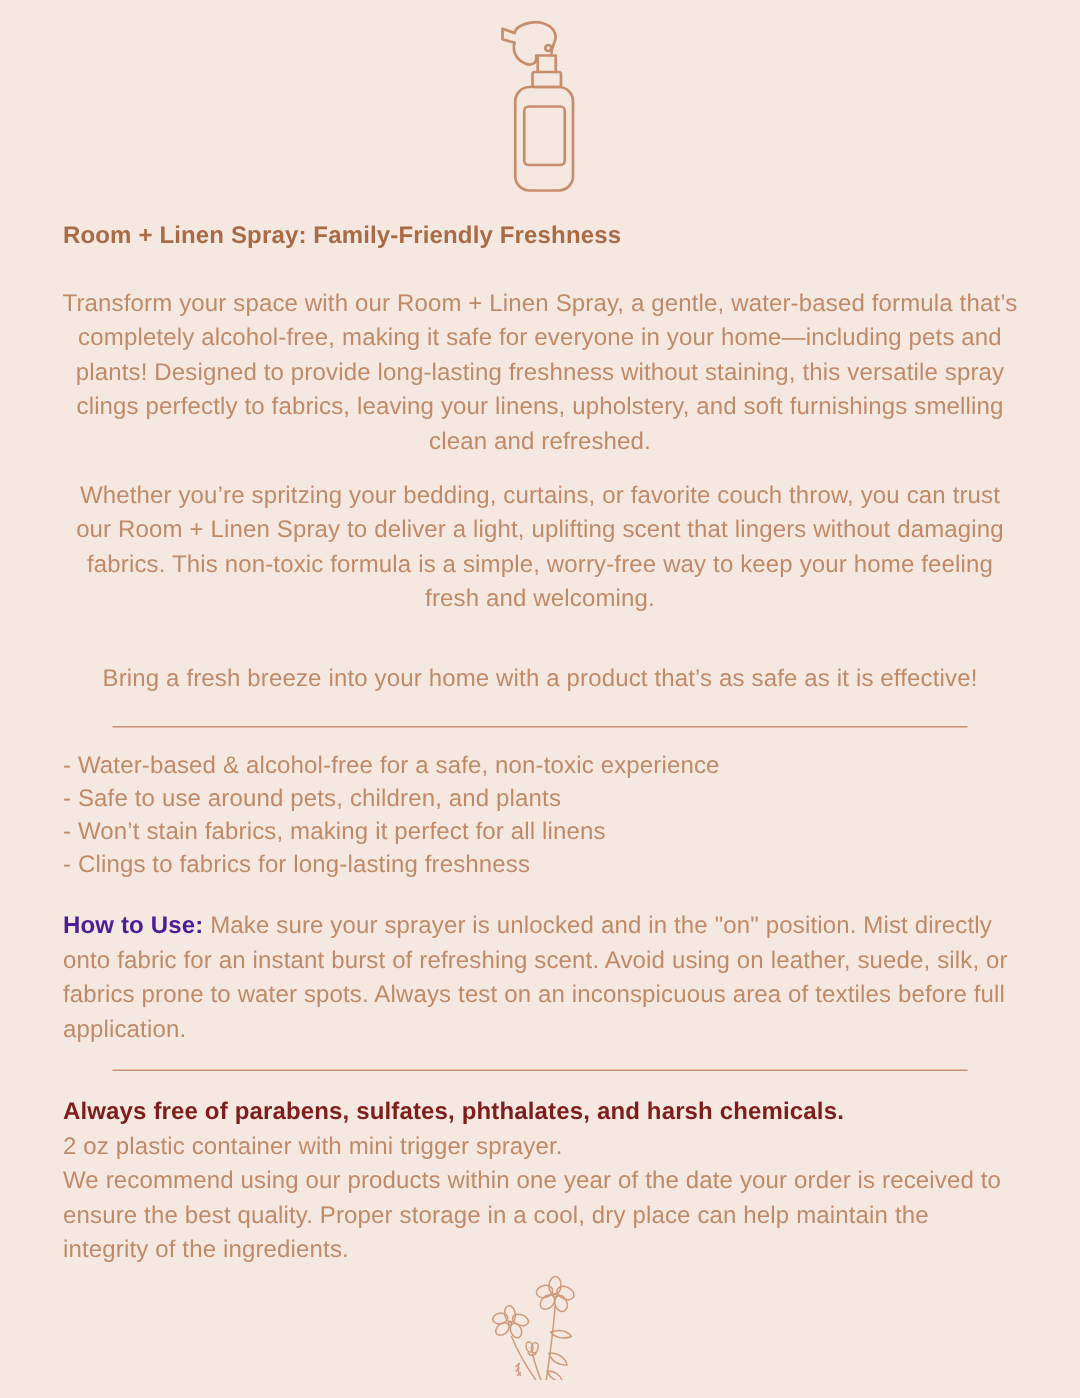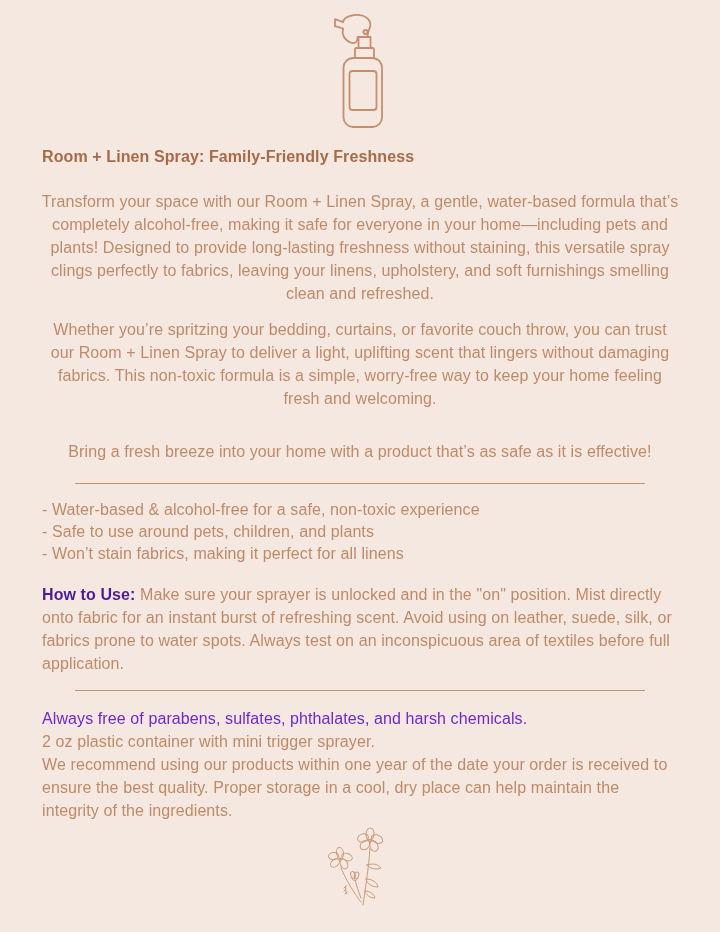--- a/index.html
+++ b/index.html
@@ -40,21 +40,21 @@
     margin: 18px 42px 0;
     font-weight: 700;
     color: #a96a46;
     font-size: 16px;
   }
   .features { margin: 15px 42px 0; }
   .features p { line-height: 22px; }
   .howto { margin: 18px 42px 0; text-align: left; }
   .howto .bold-inline { font-weight: 700; color: #4c1d95; }
   .footer { margin: 16px 42px 0; text-align: left; }
-  .footer .bold-line { font-weight: 400; color: #6d28d9; }
+  .footer .bold-line { font-weight: 700; color: #7f1d1d; }
   .flowers-wrap { text-align: center; margin-top: 5px; }
   svg { display: inline-block; }
 </style>
 </head>
 <body>
 
 <div class="page">
 
   <div class="bottle-wrap">
     <svg width="58" height="116" viewBox="0 0 58 116" fill="none">
@@ -84,20 +84,21 @@
   <p class="para p1">Transform your space with our Room + Linen Spray, a gentle, water-based formula that’s completely alcohol-free, making it safe for everyone in your home—including pets and plants! Designed to provide long-lasting freshness without staining, this versatile spray clings perfectly to fabrics, leaving your linens, upholstery, and soft furnishings smelling clean and refreshed.</p>
   <p class="para p2">Whether you’re spritzing your bedding, curtains, or favorite couch throw, you can trust our Room + Linen Spray to deliver a light, uplifting scent that lingers without damaging fabrics. This non-toxic formula is a simple, worry-free way to keep your home feeling fresh and welcoming.</p>
   <p class="para p3">Bring a fresh breeze into your home with a product that’s as safe as it is effective!</p>
 
   <hr class="divider">
 
   <div class="features">
     <p>- Water-based &amp; alcohol-free for a safe, non-toxic experience</p>
     <p>- Safe to use around pets, children, and plants</p>
     <p>- Won’t stain fabrics, making it perfect for all linens</p>
+    <p>- Clings to fabrics for long-lasting freshness</p>
   </div>
 
   <p class="howto"><span class="bold-inline">How to Use:</span><span> Make sure your sprayer is unlocked and in the "on" position. Mist directly onto fabric for an instant burst of refreshing scent. Avoid using on leather, suede, silk, or fabrics prone to water spots. Always test on an inconspicuous area of textiles before full application.</span></p>
 
   <hr class="divider divider-2">
 
   <div class="footer">
     <p class="bold-line">Always free of parabens, sulfates, phthalates, and harsh chemicals.</p>
     <p>2 oz plastic container with mini trigger sprayer.</p>
     <p>We recommend using our products within one year of the date your order is received to ensure the best quality. Proper storage in a cool, dry place can help maintain the integrity of the ingredients.</p>

